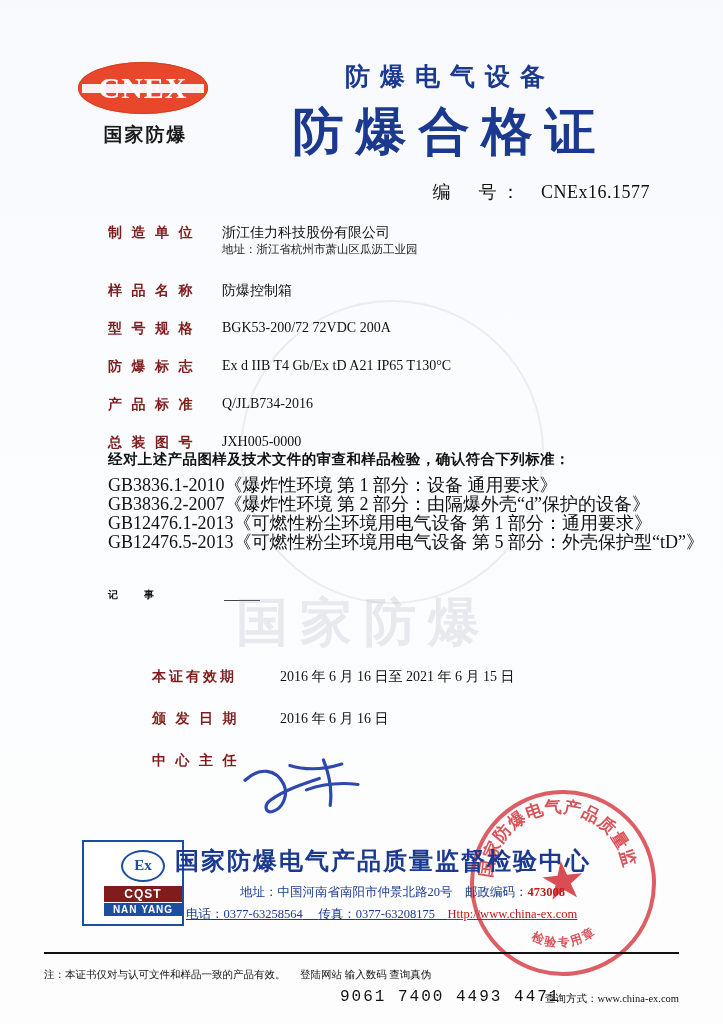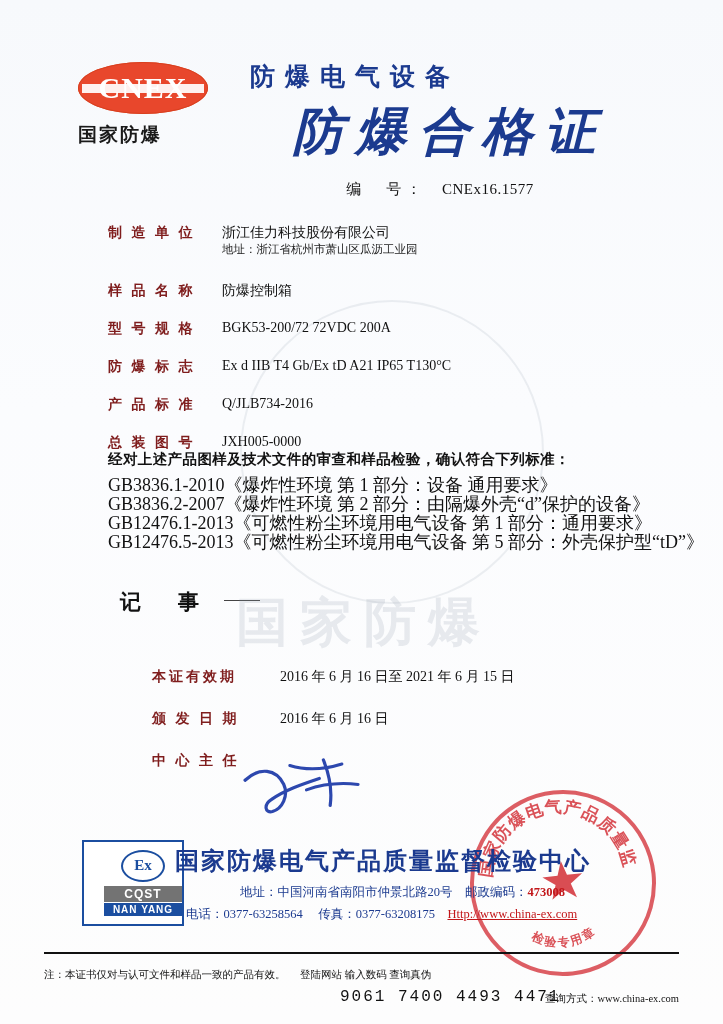--- a/index.html
+++ b/index.html
@@ -25,21 +25,21 @@
     inset: 0;
     background: linear-gradient(180deg, #f7f9fc 0%, #fbfcfe 40%, #fdfdfd 100%);
   }
 
   
   .logo-block {
     position: absolute;
     left: 78px;
     top: 62px;
     width: 135px;
-    text-align: left;
+    text-align: center;
   }
   .logo-oval {
     width: 130px;
     height: 52px;
     border-radius: 50%;
     background: #e8472c;
     position: relative;
     display: flex;
     align-items: center;
     justify-content: center;
@@ -70,50 +70,49 @@
     font-size: 19px;
     color: #1a1a1a;
     letter-spacing: 2px;
   }
 
   .title-small {
     position: absolute;
     left: 250px;
     top: 60px;
     width: 400px;
-    text-align: left;
+    text-align: center;
     font-family: "Liberation Serif", serif;
     font-weight: bold;
     font-size: 25px;
     letter-spacing: 10px;
     color: #1b3a8f;
   }
   .title-big {
     position: absolute;
     left: 220px;
     top: 98px;
     width: 460px;
     text-align: center;
     font-family: "Liberation Serif", serif;
     font-weight: bold;
     font-size: 51px;
     letter-spacing: 12px;
     color: #1b3a8f;
-    font-style: italic;
   }
 
   .serial-row {
     position: absolute;
     left: 230px;
     top: 180px;
     width: 420px;
-    font-size: 15px;
-    color: #111;
-    font-family: "Liberation Serif", serif;
-    text-align: center;
+    font-size: 18px;
+    color: #111;
+    font-family: "Liberation Serif", serif;
+    text-align: right;
   }
   .serial-row .lbl {
     letter-spacing: 5px;
     margin-right: 12px;
   }
   .serial-row .val {
     font-family: "Liberation Serif", serif;
     letter-spacing: 0.5px;
   }
 
@@ -177,24 +176,24 @@
     font-family: "Liberation Serif", serif;
     font-size: 18px;
     color: #111;
     line-height: 19px;
     white-space: nowrap;
   }
 
   
   .remark-label {
     position: absolute;
-    left: 120px;
+    left: 108px;
     top: 588px;
     font-family: "Liberation Serif", serif;
-    font-size: 21px;
+    font-size: 10px;
     font-weight: bold;
     letter-spacing: 8px;
     color: #111;
   }
   .remark-dash {
     position: absolute;
     left: 224px;
     top: 600px;
     width: 36px;
     height: 1px;
@@ -293,21 +292,21 @@
     height: 28px;
     margin: 8px auto 2px auto;
     border: 2px solid #1b4ea0;
     border-radius: 50%;
     font-family: "Liberation Serif", serif;
     font-size: 15px;
     font-weight: bold;
     line-height: 27px;
   }
   .ex-badge .cqst {
-    background: #737373;
+    background: #7f1d1d;
     color: #fff;
     font-family: "Liberation Sans", sans-serif;
     font-size: 12px;
     font-weight: bold;
     letter-spacing: 1px;
     padding: 1px 0;
     margin-top: 4px;
   }
   .ex-badge .nanyang {
     background: #1b4ea0;
@@ -341,20 +340,21 @@
     white-space: nowrap;
   }
   .org-tel {
     position: absolute;
     left: 186px;
     top: 906px;
     font-family: "Liberation Serif", serif;
     font-size: 12.5px;
     color: #1b3a8f;
     white-space: nowrap;
+    text-decoration: underline;
   }
   .org-tel .url {
     color: #c2171a;
     text-decoration: underline;
   }
   .org-addr .zip-val { color: #c2171a; font-weight: bold; }
 
   .rule {
     position: absolute;
     left: 44px;

